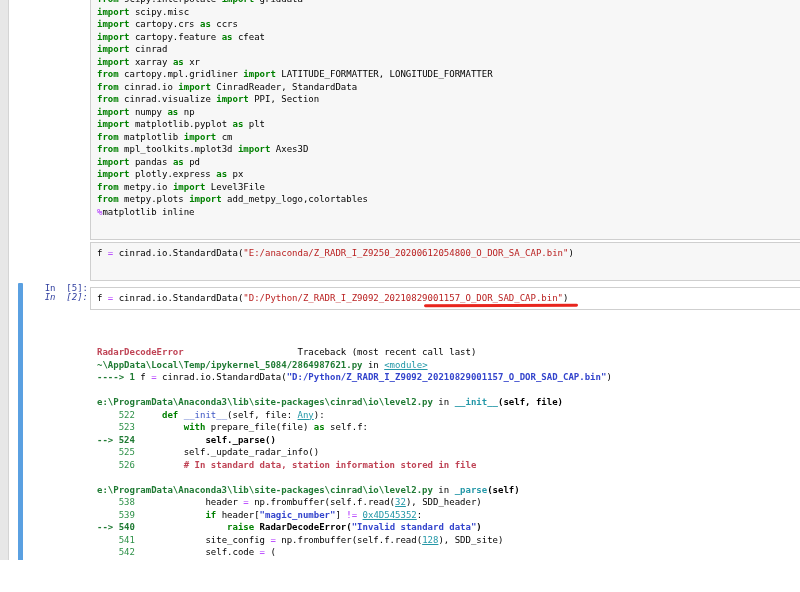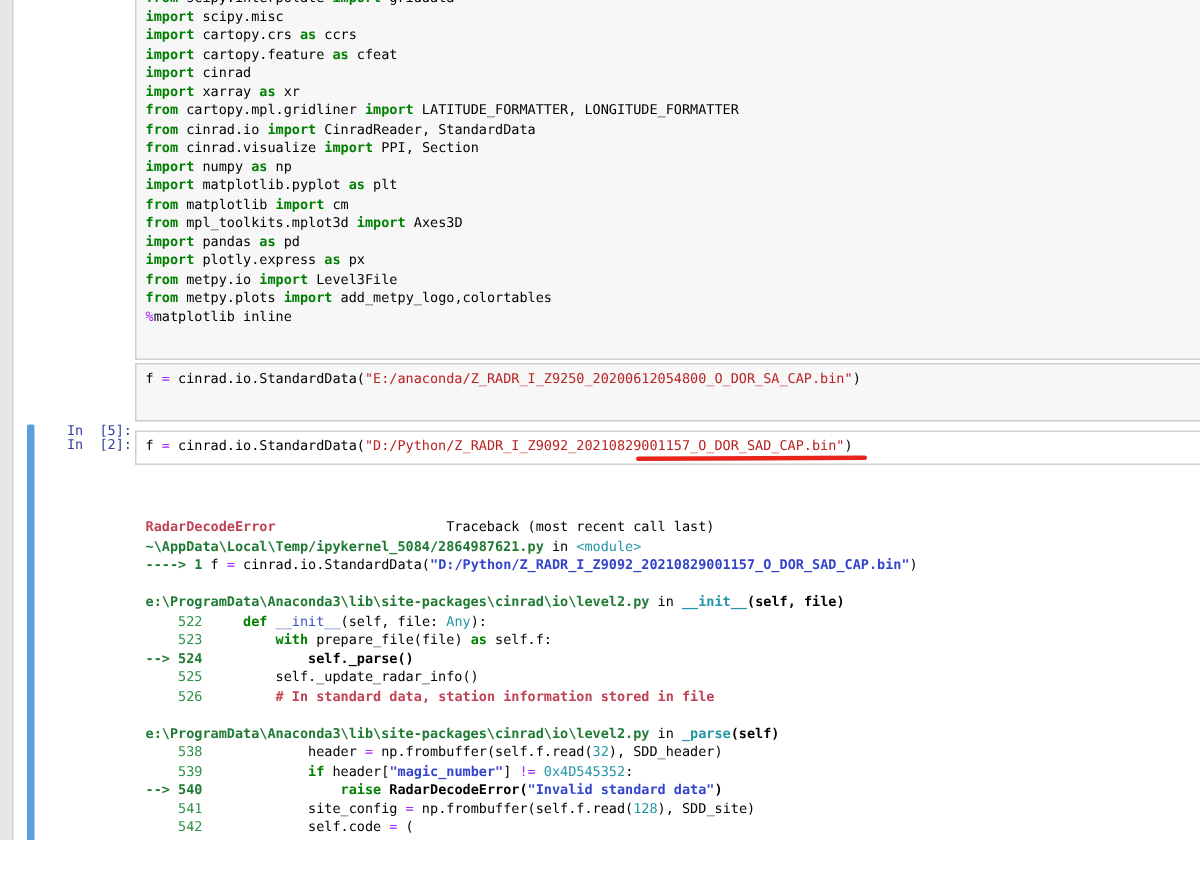--- a/index.html
+++ b/index.html
@@ -18,21 +18,21 @@
   
   .k{color:#008000;font-weight:bold;}
   .s{color:#BA2121;}
   .c{color:#2f9a9d;font-style:italic;}
   .o{color:#AA22FF;}
   .err{color:#bf4355;font-weight:bold;}
   .rc{color:#bf4355;font-weight:bold;}
   .gp{color:#1f7a33;font-weight:bold;}
   .gn{color:#2e9148;}
   .gb{color:#1f7a33;font-weight:bold;}
-  .cy{color:#2397a7;}
+  .cy{color:#2397a7;text-decoration:underline;}
   .cyb{color:#2397a7;font-weight:bold;}
   .fn{color:#3b54c4;}
   .bs{color:#3344cc;font-weight:bold;}
   .b{font-weight:bold;}
 </style>
 </head>
 <body>
 
 <div class="page">
 
@@ -46,21 +46,21 @@
 
   <div>
     <div class="prompt" style="top:246px;margin-top:36px;">In  [5]:</div>
     <div class="input-box" style="top:242px;height:39px;">
       <pre class="code" style="padding-bottom:4px;"><div class="ln"><span>f </span><span class="o">=</span><span> cinrad.io.StandardData(</span><span class="s">"E:/anaconda/Z_RADR_I_Z9250_20200612054800_O_DOR_SA_CAP.bin"</span><span>)</span></div></pre>
     </div>
   </div>
 
   <div>
     <div class="selection-bar"></div>
-    <div class="prompt" style="top:291px;">In  [2]:</div>
+    <div class="prompt" style="top:291px;font-style:italic;">In  [2]:</div>
     <div class="input-box white" style="top:287px;height:23px;">
       <pre class="code" style="padding-bottom:4px;"><div class="ln"><span>f </span><span class="o">=</span><span> cinrad.io.StandardData(</span><span class="s">"D:/Python/Z_RADR_I_Z9092_20210829001157_O_DOR_SAD_CAP.bin"</span><span>)</span></div></pre>
     </div>
     <div class="red-underline"></div>
     <div class="output">
       <pre class="code"><div class="ln"><span class="err">RadarDecodeError</span><span>                     Traceback (most recent call last)</span></div><div class="ln"><span class="gp">~\AppData\Local\Temp/ipykernel_5084/2864987621.py</span><span> in </span><span class="cy">&lt;module&gt;</span></div><div class="ln"><span class="gb">----&gt; 1</span><span> f </span><span class="o">=</span><span> cinrad.io.StandardData(</span><span class="bs">"D:/Python/Z_RADR_I_Z9092_20210829001157_O_DOR_SAD_CAP.bin"</span><span>)</span></div><div class="ln">&nbsp;</div><div class="ln"><span class="gp">e:\ProgramData\Anaconda3\lib\site-packages\cinrad\io\level2.py</span><span> in </span><span class="cyb">__init__</span><span class="b">(self, file)</span></div><div class="ln"><span class="gn">    522</span><span>     </span><span class="k">def</span><span> </span><span class="fn">__init__</span><span>(self, file: </span><span class="cy">Any</span><span>):</span></div><div class="ln"><span class="gn">    523</span><span>         </span><span class="k">with</span><span> prepare_file(file) </span><span class="k">as</span><span> self.f:</span></div><div class="ln"><span class="gb">--&gt; 524</span><span class="b">             self._parse()</span></div><div class="ln"><span class="gn">    525</span><span>         self._update_radar_info()</span></div><div class="ln"><span class="gn">    526</span><span>         </span><span class="rc"># In standard data, station information stored in file</span></div><div class="ln">&nbsp;</div><div class="ln"><span class="gp">e:\ProgramData\Anaconda3\lib\site-packages\cinrad\io\level2.py</span><span> in </span><span class="cyb">_parse</span><span class="b">(self)</span></div><div class="ln"><span class="gn">    538</span><span>             header </span><span class="o">=</span><span> np.frombuffer(self.f.read(</span><span class="cy">32</span><span>), SDD_header)</span></div><div class="ln"><span class="gn">    539</span><span>             </span><span class="k">if</span><span> header[</span><span class="bs">"magic_number"</span><span>] </span><span class="o">!=</span><span> </span><span class="cy">0x4D545352</span><span>:</span></div><div class="ln"><span class="gb">--&gt; 540</span><span class="b">                 </span><span class="k">raise</span><span class="b"> RadarDecodeError(</span><span class="bs">"Invalid standard data"</span><span class="b">)</span></div><div class="ln"><span class="gn">    541</span><span>             site_config </span><span class="o">=</span><span> np.frombuffer(self.f.read(</span><span class="cy">128</span><span>), SDD_site)</span></div><div class="ln"><span class="gn">    542</span><span>             self.code </span><span class="o">=</span><span> (</span></div><div class="ln">&nbsp;</div><div class="ln">&nbsp;</div><div class="ln"><span class="err">RadarDecodeError</span><span>: Invalid standard data</span></div></pre>
     </div>
   </div>
 
 </div>

